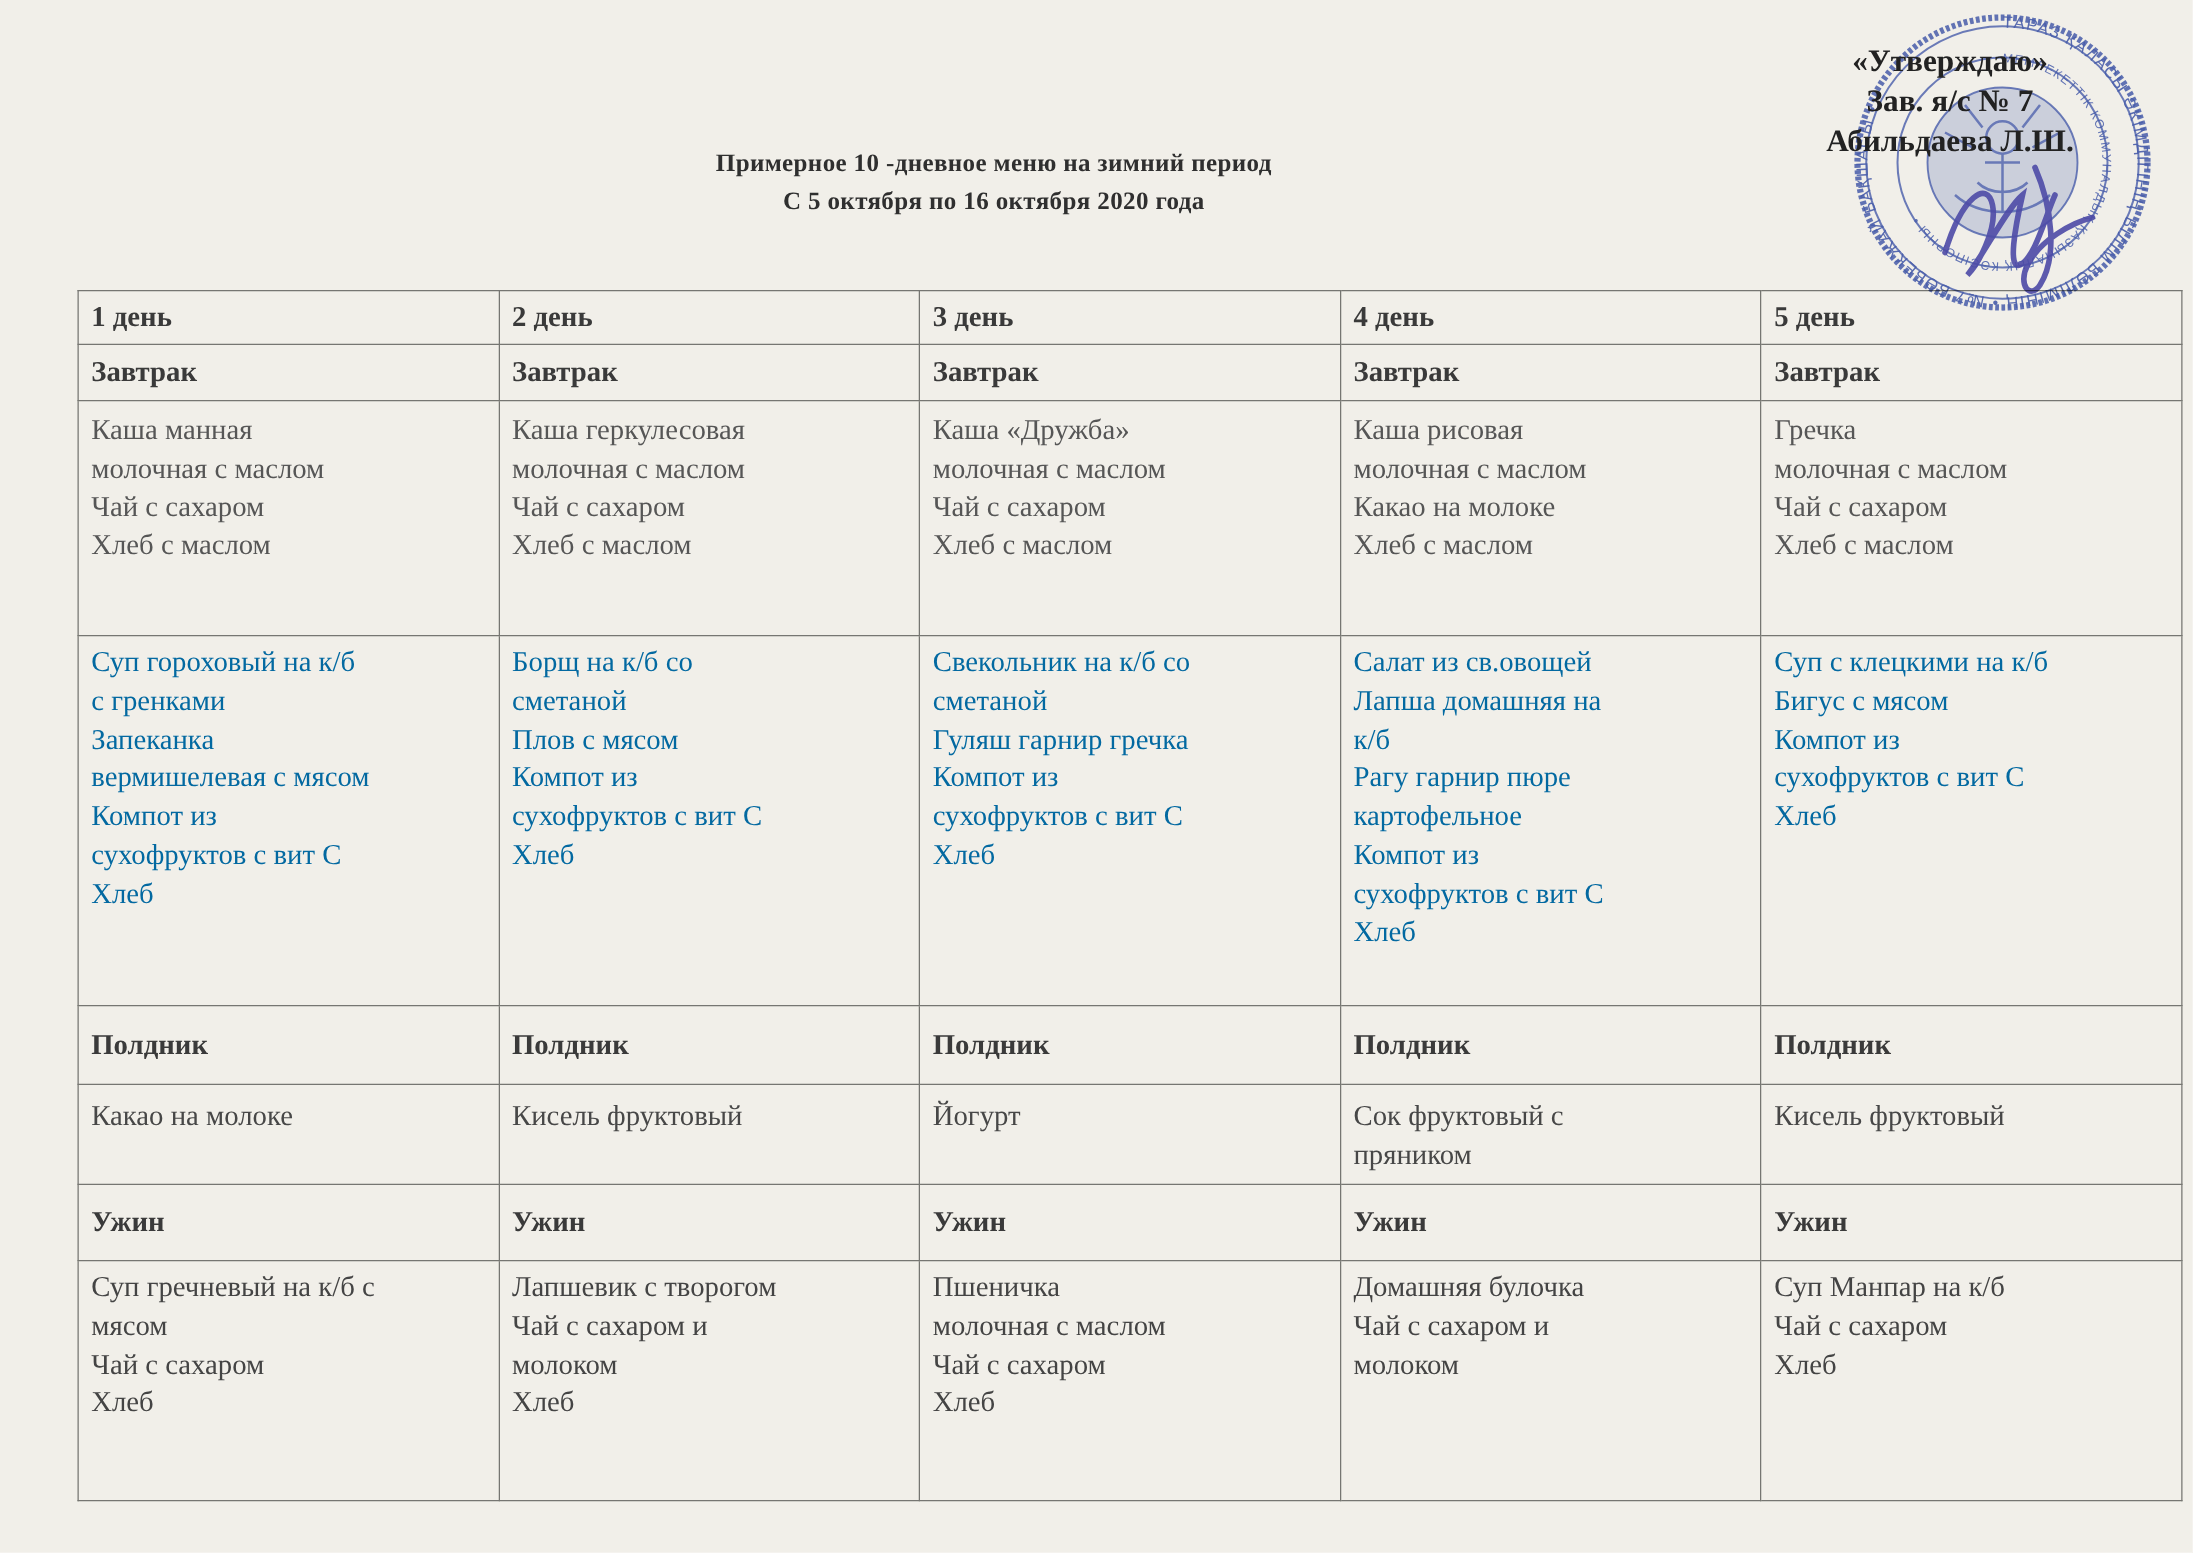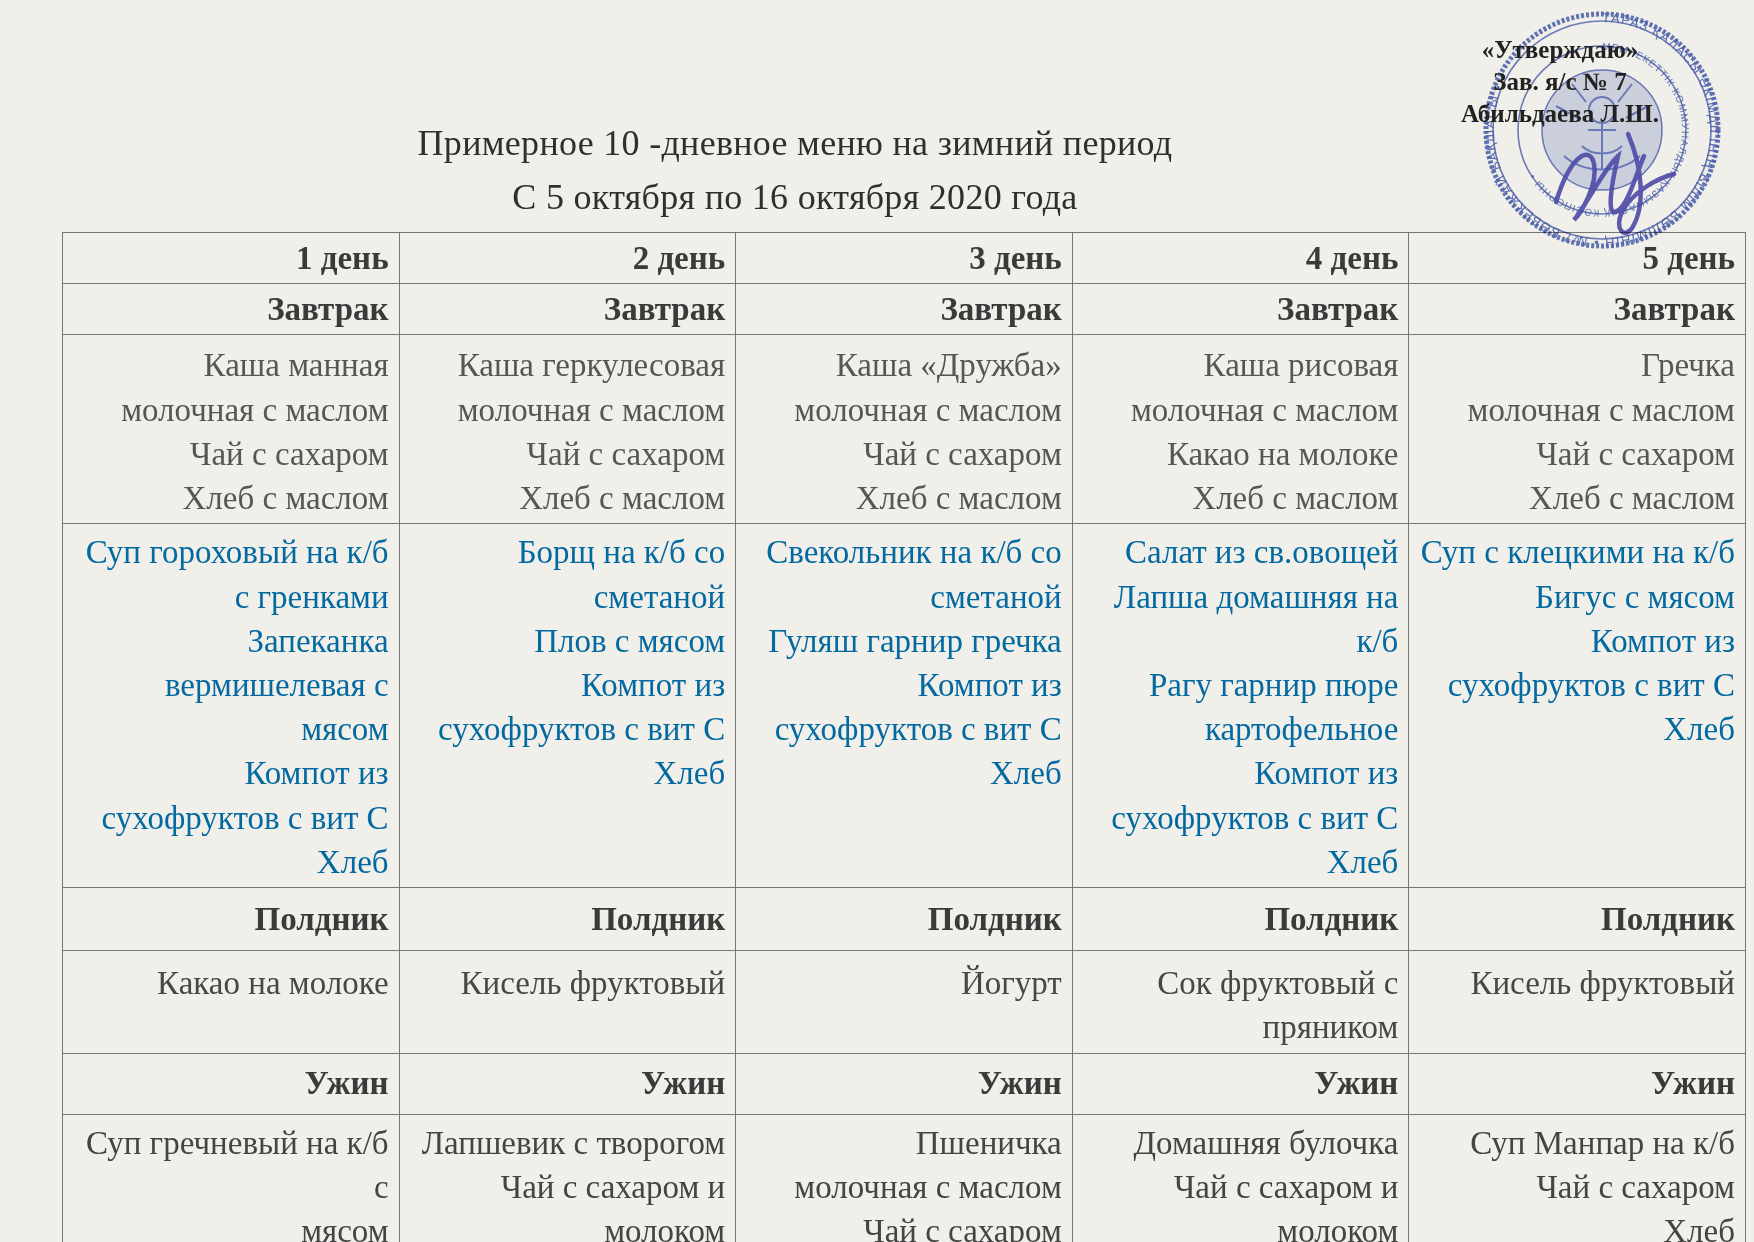--- a/index.html
+++ b/index.html
@@ -6,40 +6,40 @@
   body{
     width:1754px;height:1242px;
     background:#f1efe9;
     font-family:"Liberation Serif","DejaVu Serif",serif;
     color:#3c3c3c;
     position:relative;
     overflow:hidden;
   }
   .title-block{
     position:absolute;top:116px;left:0;width:1590px;
-    text-align:center;font-weight:normal;font-size:36px;color:#2f2f2f;
+    text-align:center;font-weight:bold;font-size:20px;color:#2f2f2f;
     line-height:1.5;letter-spacing:.3px;
   }
   .approval-block{
     position:absolute;top:34px;left:1390px;width:340px;
     text-align:center;font-weight:bold;font-size:25px;color:#222;
     line-height:1.28;z-index:3;
   }
   .stamp-wrap{
     position:absolute;left:1478px;top:6px;width:248px;height:248px;
     z-index:2;mix-blend-mode:multiply;opacity:.92;pointer-events:none;
   }
   table.menu{
     position:absolute;left:62px;top:232px;width:1684px;
     border-collapse:collapse;table-layout:fixed;z-index:1;
   }
   table.menu td{
     border:1px solid #767672;
-    text-align:right;vertical-align:middle;
-    font-size:33px;line-height:1.34;
+    text-align:left;vertical-align:middle;
+    font-size:23px;line-height:1.34;
     padding:3px 10px;
     white-space:pre-line;
     color:#474747;
   }
   tr.day-header td{font-weight:bold;height:36px;color:#3a3a3a;}
   tr.meal-label td{font-weight:bold;color:#3a3a3a;}
   tr.row-breakfast td{height:176px;vertical-align:top;padding-top:8px;color:#565656;}
   tr.row-label-b td{height:38px;}
   tr.row-label-l td{height:52px;}
   tr.row-lunch td{height:286px;vertical-align:top;padding-top:6px;color:#0369a1;}

